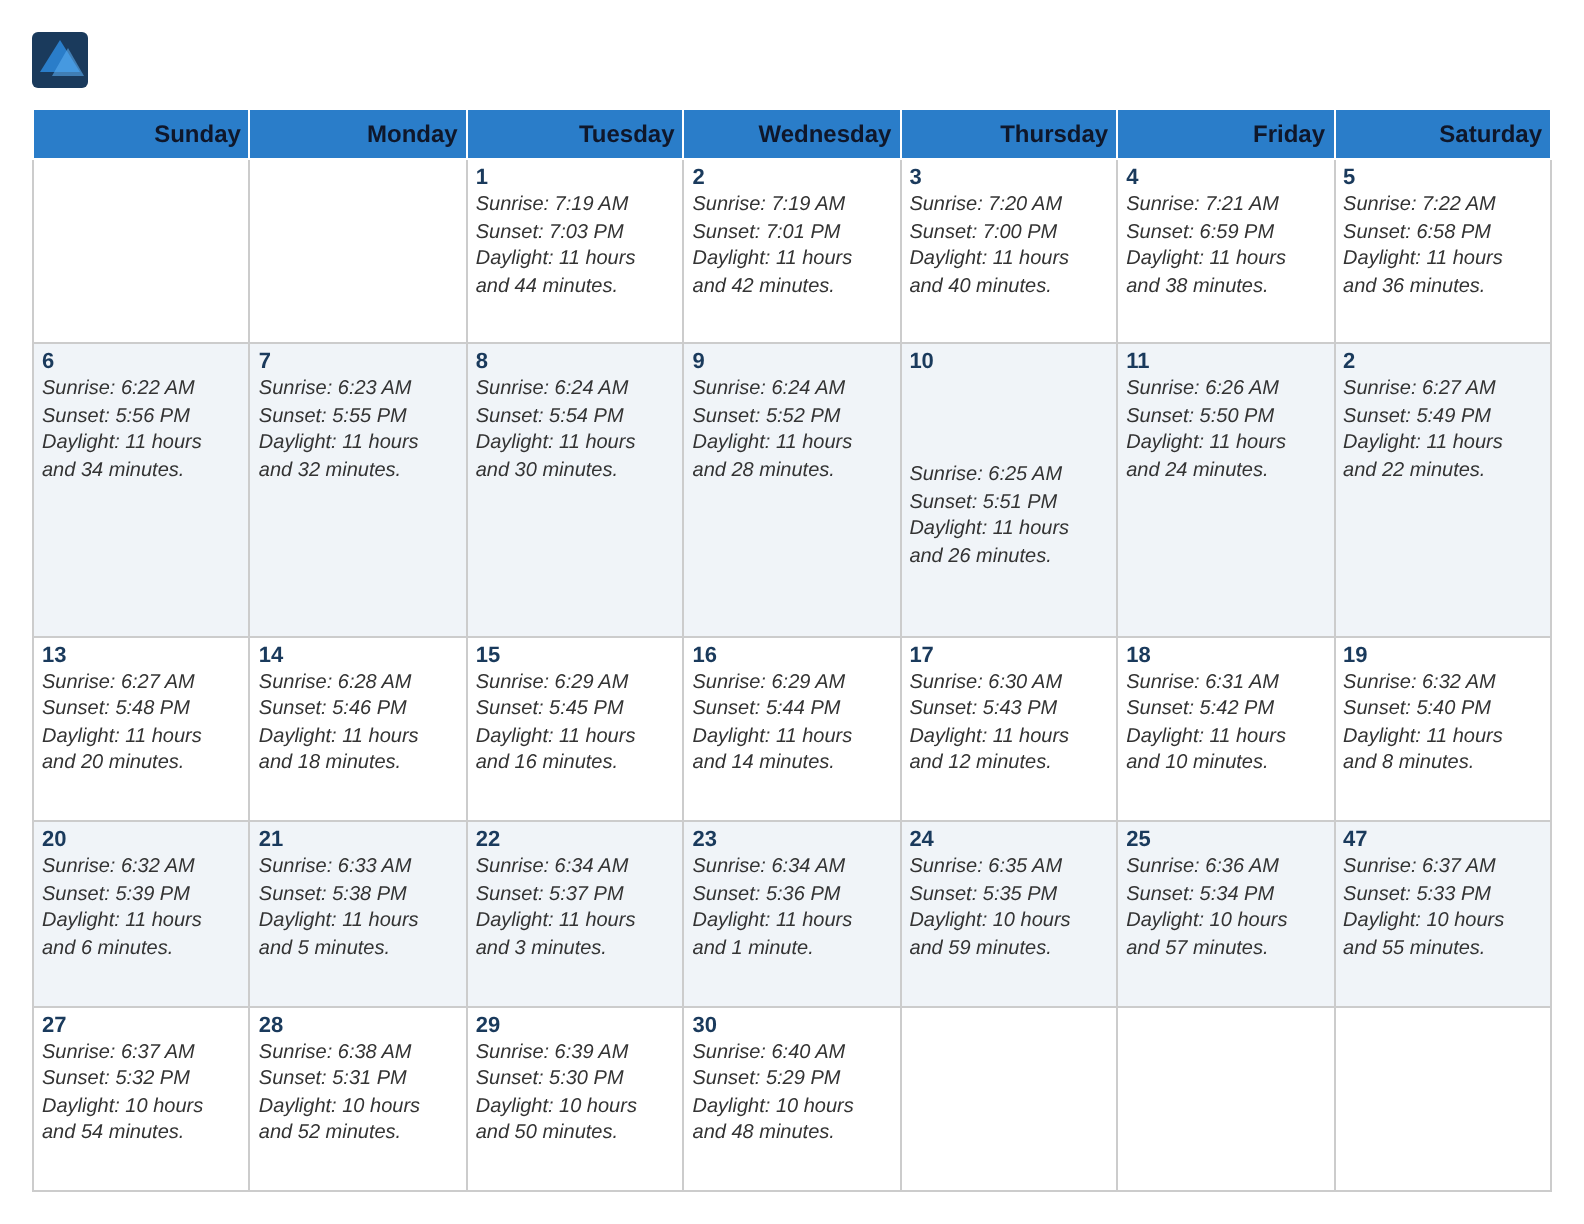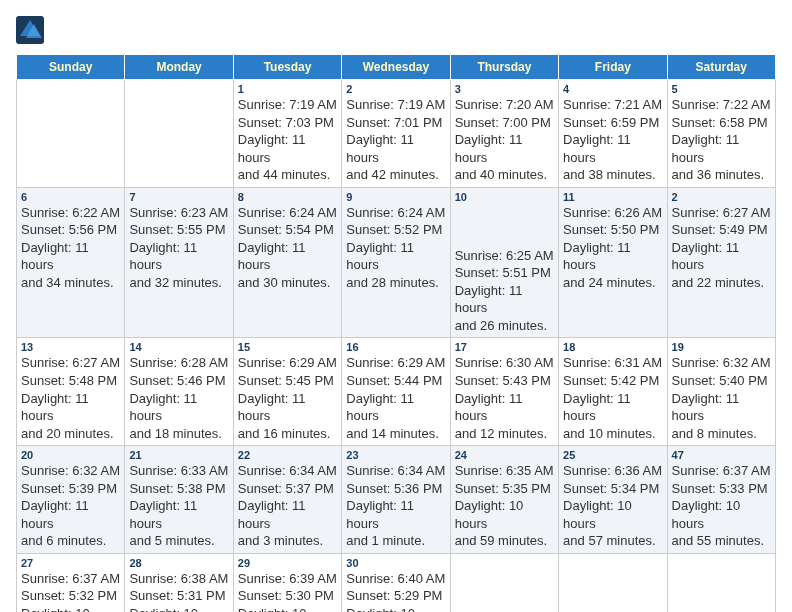--- a/index.html
+++ b/index.html
@@ -55,48 +55,49 @@
       color: #333;
       margin-top: 2px;
     }
     .calendar {
       width: 100%;
       border-collapse: collapse;
       flex: 1;
     }
     .calendar th {
       background-color: #2a7dc9;
-      color: #fef9c3;
+      color: #0f172a;
       font-size: 12px;
       font-weight: bold;
       padding: 5px 4px;
-      text-align: center;
+      text-align: right;
       border: 1px solid #fff;
     }
     .calendar td {
       border: 1px solid #ccc;
       vertical-align: top;
       padding: 3px 4px;
       width: calc(100% / 7);
       background: #fff;
     }
     .calendar tr:nth-child(even) td {
       background-color: #f0f4f8;
     }
     .day-number {
       font-size: 11px;
       font-weight: bold;
       color: #1a3a5c;
       display: block;
       margin-bottom: 1px;
     }
     .day-info {
-      font-size: 13px;
+      font-size: 10px;
       color: #333;
       line-height: 1.35;
+      font-style: italic;
     }
     .empty-cell {
       background: #fff !important;
     }
   </style>
 </head>
 <body>
 
 <div class="page">
   <div class="header">

